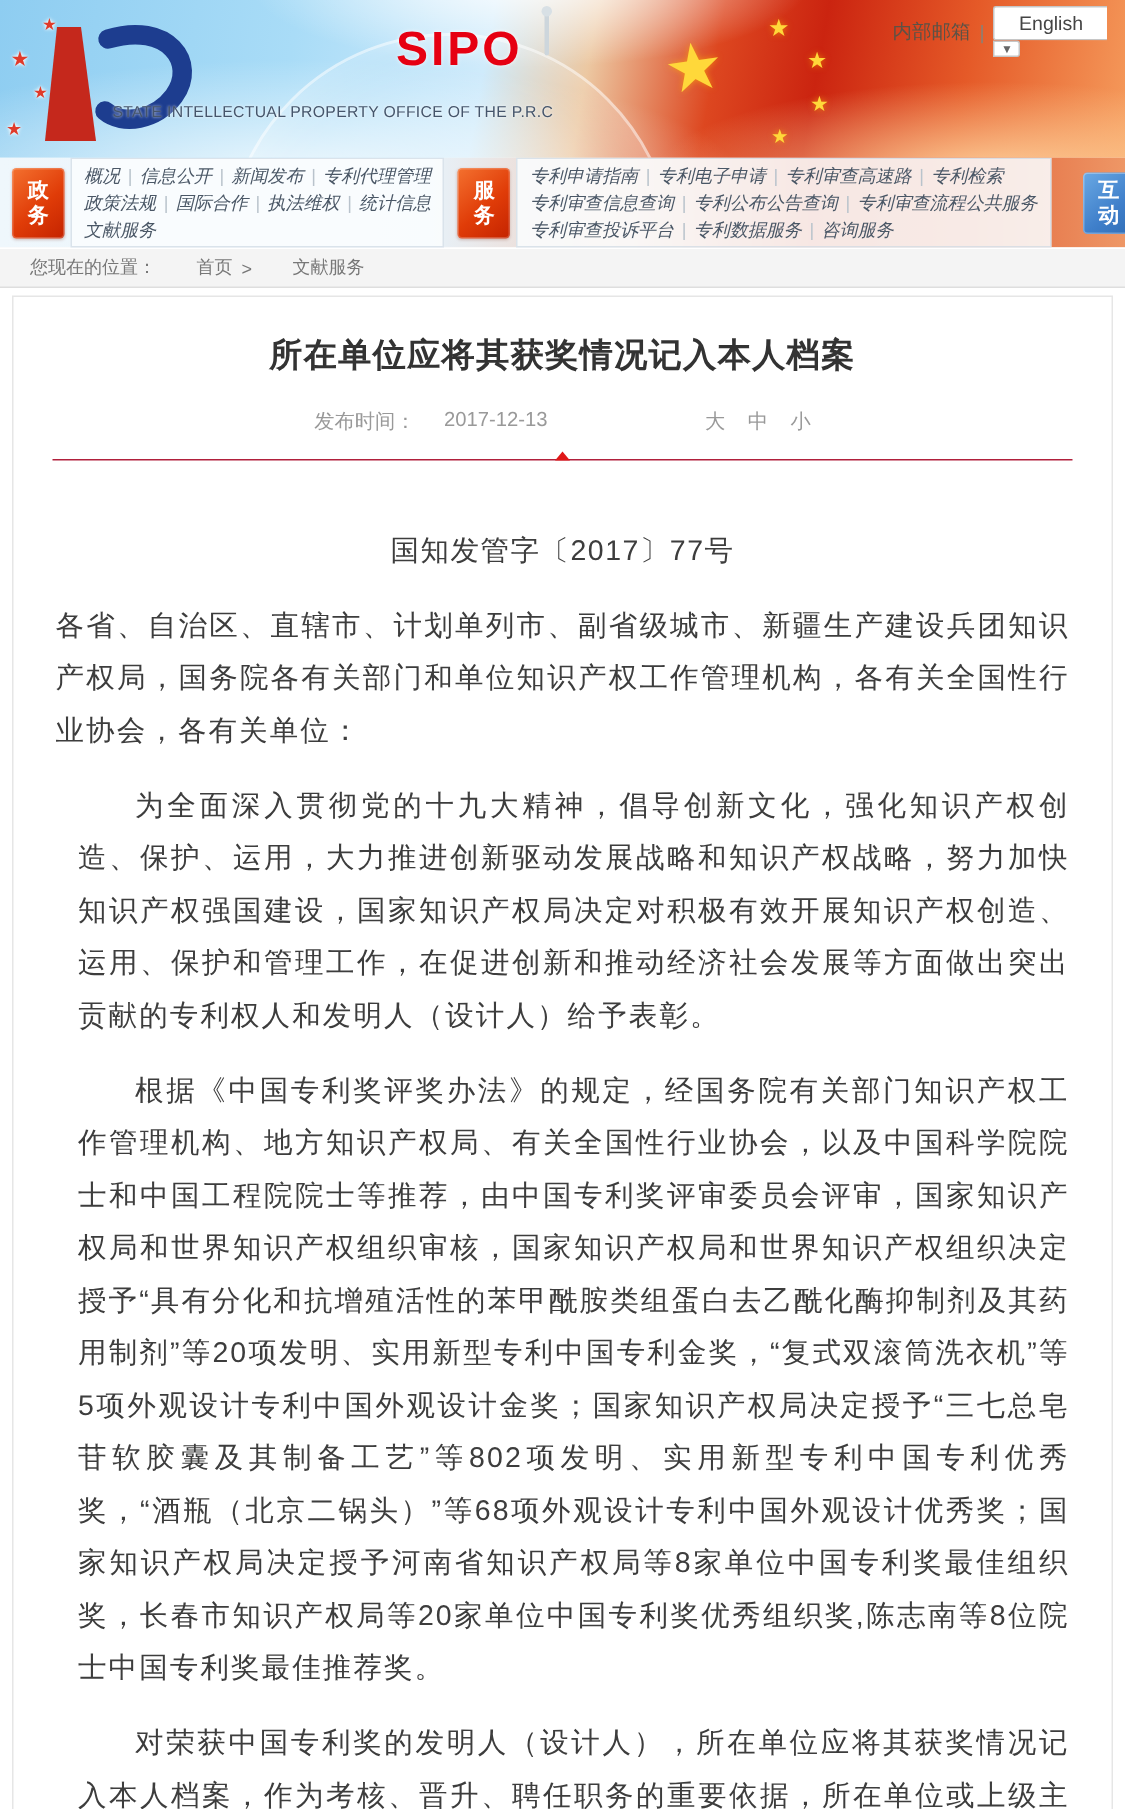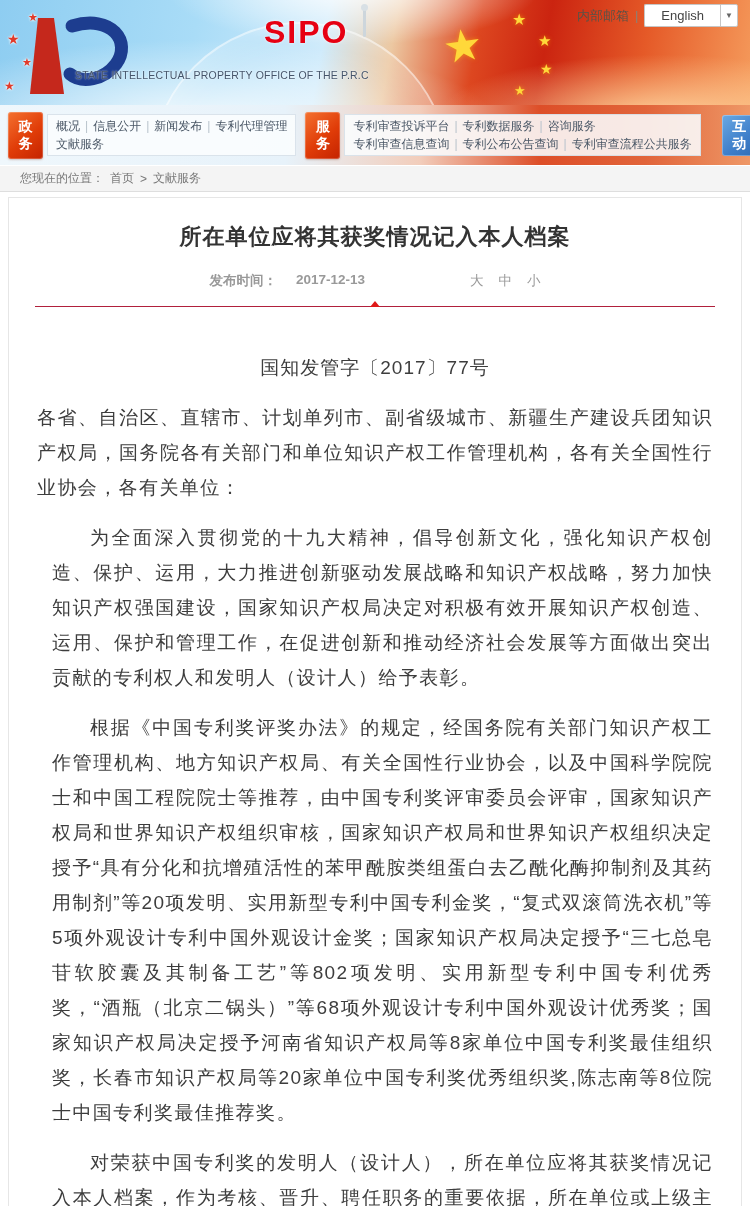--- a/index.html
+++ b/index.html
@@ -29,60 +29,60 @@
   .sipo{ position:absolute; left:264px; top:14px; font-size:32px; font-weight:800;
     letter-spacing:2px; color:#e60012; text-shadow:0 0 3px rgba(255,255,255,.8); }
   .org-cn{ position:absolute; left:74px; top:44px; font-size:21px; font-weight:bold;
     color:#18274e; letter-spacing:.5px;
     text-shadow:0 0 2px #fff,0 0 3px #fff,1px 1px 2px #fff; white-space:nowrap; }
   .org-en{ position:absolute; left:75px; top:69px; font-size:10.5px; color:#45556b;
     letter-spacing:.2px; text-shadow:0 0 2px rgba(255,255,255,.9); white-space:nowrap; }
   .utility{ position:absolute; right:12px; top:4px; display:flex; align-items:center; gap:6px;
     font-size:13px; color:#5c5246; }
   .util-divider{ color:#8a8176; }
-  .btn-english{ display:flex; align-items:stretch; cursor:pointer; }
+  .btn-english{ display:flex; align-items:stretch; cursor:pointer;flex-direction:column; }
   .btn-english .lbl{ background:#fff; border:1px solid #c6c6c6; border-right:none;
     border-radius:2px 0 0 2px; padding:3px 16px; font-size:13px; color:#444; }
   .btn-english .arrow{ background:#fff; border:1px solid #c6c6c6; border-radius:0 2px 2px 0;
     width:18px; display:flex; align-items:center; justify-content:center;
     font-size:8px; color:#666; }
 
   
   .nav{ height:60px; display:flex; align-items:center; padding:0 8px; gap:9px;
     background:linear-gradient(to right,#eff7fc 0%,#e7f2fa 38%,#f2cdbb 56%,#dd4e28 72%,#e1643a 86%,#ee9766 100%); }
   .nav-group{ display:flex; align-items:center; gap:4px; }
   .nav-group.g2{ margin-left:0px; } .nav-group.g3{ margin-left:12px; }
   .nav-tab{ width:35px; height:47px; border-radius:3px; color:#fff; font-size:14px;
     font-weight:bold; display:flex; flex-direction:column; align-items:center;
     justify-content:center; line-height:17px; cursor:pointer;
     box-shadow:inset 0 0 0 1px rgba(255,255,255,.22), 0 1px 2px rgba(120,30,0,.25); }
   .nav-tab.red{ background:linear-gradient(140deg,#f4712f 0%,#e03c08 55%,#c42300 100%); }
   .nav-tab.blue{ background:linear-gradient(140deg,#6aa9e4 0%,#3f7fca 60%,#2f6cb4 100%);
     height:41px; box-shadow:inset 0 0 0 1px rgba(255,255,255,.3); }
   .nav-links{ background:rgba(251,253,254,.88); border:1px solid rgba(205,216,226,.7);
-    padding:2px 8px; font-size:12px; color:#4a5766; }
+    padding:2px 8px; font-size:12px; color:#4a5766;font-style:italic; }
   .nav-line{ line-height:18px; white-space:nowrap; }
   .nav-link{ color:#4a5766; text-decoration:none; cursor:pointer; }
   .sep{ color:#b9c3cc; margin:0 5px; }
 
   
   .crumb{ height:27px; background:#f4f4f4; border-top:1px solid #ffffff;
     border-bottom:1px solid #dedede; display:flex; align-items:center; padding:0 20px;
     font-size:12px; color:#777; gap:6px; }
-  .crumb a{ color:#777; text-decoration:none; cursor:pointer; }
+  .crumb a{ color:#777; text-decoration:none; cursor:pointer;margin-left:21px; }
 
   
   .content{ margin:5px 8px 0; background:#fff; border:1px solid #e6e6e6;
     min-height:1000px; }
   .art-head{ padding:24px 24px 0; }
   .art-title{ text-align:center; font-size:22px; font-weight:bold; color:#333;
     letter-spacing:1px; margin-bottom:20px; }
   .meta{ display:flex; justify-content:center; align-items:center; gap:105px;
     font-size:13.5px; color:#999; margin-bottom:16px; }
-  .meta .cluster{ display:flex; gap:19px;font-weight:bold; }
+  .meta .cluster{ display:flex; gap:19px; }
   .size-switch{ display:flex; gap:15px; }
   .size-switch span{ cursor:pointer; }
   .divider{ position:relative; border-top:1px solid #b1203c; margin:0 26px; }
   .divider::after{ content:""; position:absolute; left:50%; top:-6px; margin-left:-5px;
     width:0; height:0; border:5px solid transparent; border-bottom:6px solid #e01818;
     border-top:none; }
   .art-body{ padding:22px 28px 0; font-size:19px; line-height:35px; color:#3d3d3d;
     text-align:justify; letter-spacing:1.4px; }
   .art-body p{ margin-bottom:15px; }
   p.doc-number{ text-align:center; letter-spacing:1px;margin-top:21px; }
@@ -126,31 +126,33 @@
 </div>
 
 <div class="nav">
   <div class="nav-group g1">
     <div class="nav-tab red">
         <span>政</span>
         <span>务</span>
       </div>
     <div class="nav-links">
         <div class="nav-line"><a class="nav-link">概况</a><span class="sep">|</span><a class="nav-link">信息公开</a><span class="sep">|</span><a class="nav-link">新闻发布</a><span class="sep">|</span><a class="nav-link">专利代理管理</a></div>
+        <div class="nav-line"><a class="nav-link">政策法规</a><span class="sep">|</span><a class="nav-link">国际合作</a><span class="sep">|</span><a class="nav-link">执法维权</a><span class="sep">|</span><a class="nav-link">统计信息</a></div>
         <div class="nav-line"><a class="nav-link">文献服务</a></div>
       </div>
   </div>
   <div class="nav-group g2">
     <div class="nav-tab red">
         <span>服</span>
         <span>务</span>
       </div>
     <div class="nav-links">
+        <div class="nav-line"><a class="nav-link">专利申请指南</a><span class="sep">|</span><a class="nav-link">专利电子申请</a><span class="sep">|</span><a class="nav-link">专利审查高速路</a><span class="sep">|</span><a class="nav-link">专利检索</a></div>
+        <div class="nav-line"><a class="nav-link">专利审查信息查询</a><span class="sep">|</span><a class="nav-link">专利公布公告查询</a><span class="sep">|</span><a class="nav-link">专利审查流程公共服务</a></div>
         <div class="nav-line"><a class="nav-link">专利审查投诉平台</a><span class="sep">|</span><a class="nav-link">专利数据服务</a><span class="sep">|</span><a class="nav-link">咨询服务</a></div>
-        <div class="nav-line"><a class="nav-link">专利审查信息查询</a><span class="sep">|</span><a class="nav-link">专利公布公告查询</a><span class="sep">|</span><a class="nav-link">专利审查流程公共服务</a></div>
       </div>
   </div>
   <div class="nav-group g3">
     <div class="nav-tab blue">
         <span>互</span>
         <span>动</span>
       </div>
 
   </div>
 </div>

